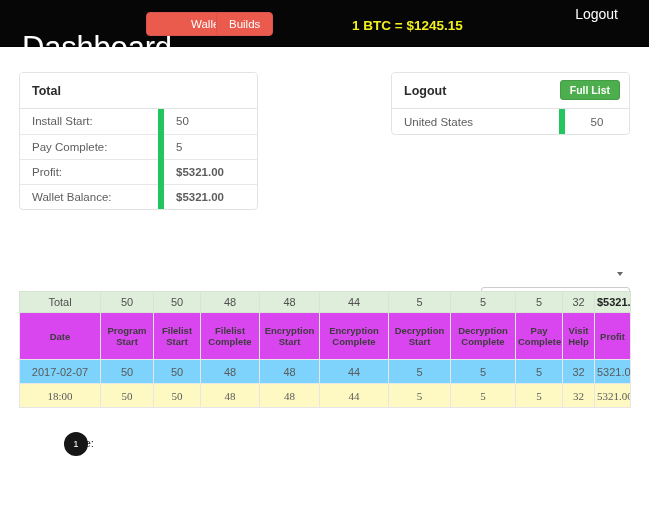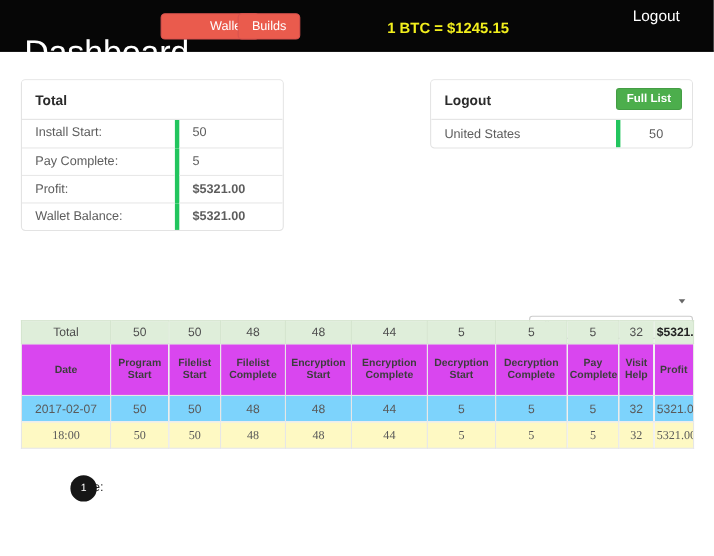--- a/index.html
+++ b/index.html
@@ -108,21 +108,21 @@
     width: 100%;
     border-collapse: collapse;
     table-layout: fixed;
   }
   table.panel-table td {
     height: 25px;
     padding: 0 12px;
     font-size: 11.5px;
     color: #5d5d5d;
     border-top: 1px solid #e8e8e8;
-    border-right: 4px solid #22c55e;
+    border-right: 6px solid #22c55e;
     white-space: nowrap;
     overflow: hidden;
   }
   table.panel-table tr td:last-child { border-right: none; }
   table.panel-table tr:first-child td { border-top: none; }
   td.val-strong { color: #222; font-weight: bold; }
   td.lbl { width: 141px; }
   td.ctry-name { width: 170px; }
   td.ctry-count { text-align: center; color: #5d5d5d; }
 

